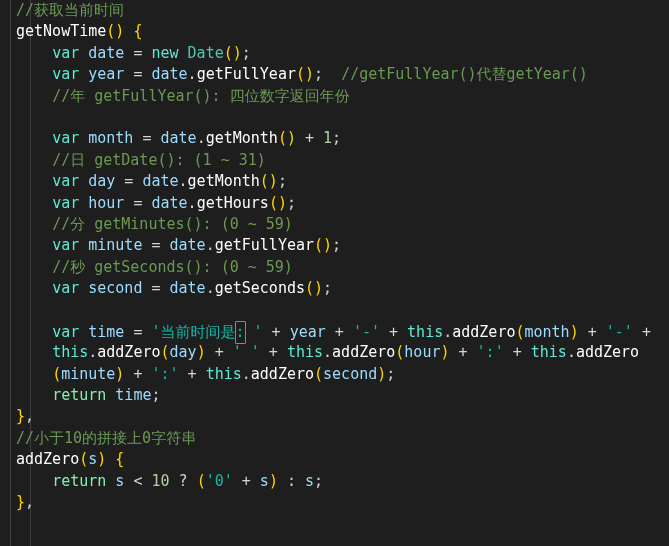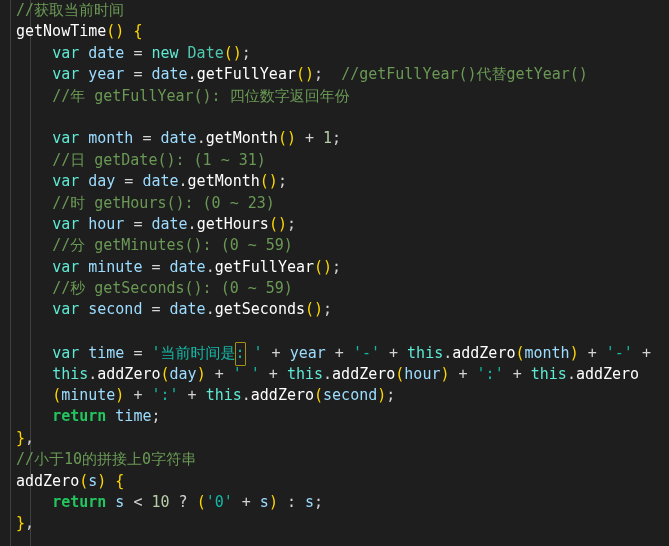--- a/index.html
+++ b/index.html
@@ -53,21 +53,21 @@
   }
 
   
   .t-com  { color: #6a9955; }            
   .t-kw   { color: #5eead4; }            
   .t-var  { color: #9cdcfe; }            
   .t-fn   { color: #ffffff; margin-top: 44px; }            
   .t-type { color: #4ec9b0; }            
   .t-str  { color: #14b8a6; }            
   .t-num  { color: #b5cea8; }            
-  .t-ctl  { color: #22c55e; font-weight: bold; }            
+  .t-ctl  { color: #86efac; }            
   .t-pun  { color: #d4d4d4; }            
   .t-op   { color: #d4d4d4; }            
   .t-br0  { color: #ffd700; }            
 
   
   .match-box {
     display: inline-block;
     border: 1px solid #a39014;
     margin: 0 -1px;
     box-sizing: border-box;
@@ -85,21 +85,20 @@
   <div id="code-lines">
       <div class="code-line"><span class="t-com">//获取当前时间</span></div>
       <div class="code-line"><span class="t-fn">getNowTime</span><span class="t-br0">()</span><span class="t-pun"> </span><span class="t-br0">{</span></div>
       <div class="code-line"><span class="t-pun">    </span><span class="t-kw">var</span><span class="t-pun"> </span><span class="t-var">date</span><span class="t-op"> = </span><span class="t-kw">new</span><span class="t-pun"> </span><span class="t-type">Date</span><span class="t-br0">()</span><span class="t-pun">;</span></div>
       <div class="code-line"><span class="t-pun">    </span><span class="t-kw">var</span><span class="t-pun"> </span><span class="t-var">year</span><span class="t-op"> = </span><span class="t-var">date</span><span class="t-pun">.</span><span class="t-fn">getFullYear</span><span class="t-br0">()</span><span class="t-pun">;  </span><span class="t-com">//getFullYear()代替getYear()</span></div>
       <div class="code-line"><span class="t-pun">    </span><span class="t-com">//年 getFullYear(): 四位数字返回年份</span></div>
       <div class="code-line"><span class="t-pun">    </span></div>
       <div class="code-line"><span class="t-pun">    </span><span class="t-kw">var</span><span class="t-pun"> </span><span class="t-var">month</span><span class="t-op"> = </span><span class="t-var">date</span><span class="t-pun">.</span><span class="t-fn">getMonth</span><span class="t-br0">()</span><span class="t-op"> + </span><span class="t-num">1</span><span class="t-pun">;</span></div>
       <div class="code-line"><span class="t-pun">    </span><span class="t-com">//日 getDate(): (1 ~ 31)</span></div>
       <div class="code-line"><span class="t-pun">    </span><span class="t-kw">var</span><span class="t-pun"> </span><span class="t-var">day</span><span class="t-op"> = </span><span class="t-var">date</span><span class="t-pun">.</span><span class="t-fn">getMonth</span><span class="t-br0">()</span><span class="t-pun">;</span></div>
-      <div class="code-line"><span class="t-pun">    </span><span class="t-com">//时 getHours(): (0 ~ 23)</span></div>
       <div class="code-line"><span class="t-pun">    </span><span class="t-kw">var</span><span class="t-pun"> </span><span class="t-var">hour</span><span class="t-op"> = </span><span class="t-var">date</span><span class="t-pun">.</span><span class="t-fn">getHours</span><span class="t-br0">()</span><span class="t-pun">;</span></div>
       <div class="code-line"><span class="t-pun">    </span><span class="t-com">//分 getMinutes(): (0 ~ 59)</span></div>
       <div class="code-line"><span class="t-pun">    </span><span class="t-kw">var</span><span class="t-pun"> </span><span class="t-var">minute</span><span class="t-op"> = </span><span class="t-var">date</span><span class="t-pun">.</span><span class="t-fn">getFullYear</span><span class="t-br0">()</span><span class="t-pun">;</span></div>
       <div class="code-line"><span class="t-pun">    </span><span class="t-com">//秒 getSeconds(): (0 ~ 59)</span></div>
       <div class="code-line"><span class="t-pun">    </span><span class="t-kw">var</span><span class="t-pun"> </span><span class="t-var">second</span><span class="t-op"> = </span><span class="t-var">date</span><span class="t-pun">.</span><span class="t-fn">getSeconds</span><span class="t-br0">()</span><span class="t-pun">;</span></div>
       <div class="code-line">&nbsp;</div>
       <div class="code-line"><span class="t-pun">    </span><span class="t-kw">var</span><span class="t-pun"> </span><span class="t-var">time</span><span class="t-op"> = </span><span class="t-str">'当前时间是</span><span class="t-str match-box">:</span><span class="t-str"> '</span><span class="t-op"> + </span><span class="t-var">year</span><span class="t-op"> + </span><span class="t-str">'-'</span><span class="t-op"> + </span><span class="t-kw">this</span><span class="t-pun">.</span><span class="t-fn">addZero</span><span class="t-br0">(</span><span class="t-var">month</span><span class="t-br0">)</span><span class="t-op"> + </span><span class="t-str">'-'</span><span class="t-op"> +</span></div>
       <div class="code-line"><span class="t-pun">    </span><span class="t-kw">this</span><span class="t-pun">.</span><span class="t-fn">addZero</span><span class="t-br0">(</span><span class="t-var">day</span><span class="t-br0">)</span><span class="t-op"> + </span><span class="t-str">' '</span><span class="t-op"> + </span><span class="t-kw">this</span><span class="t-pun">.</span><span class="t-fn">addZero</span><span class="t-br0">(</span><span class="t-var">hour</span><span class="t-br0">)</span><span class="t-op"> + </span><span class="t-str">':'</span><span class="t-op"> + </span><span class="t-kw">this</span><span class="t-pun">.</span><span class="t-fn">addZero</span></div>
       <div class="code-line"><span class="t-pun">    </span><span class="t-br0">(</span><span class="t-var">minute</span><span class="t-br0">)</span><span class="t-op"> + </span><span class="t-str">':'</span><span class="t-op"> + </span><span class="t-kw">this</span><span class="t-pun">.</span><span class="t-fn">addZero</span><span class="t-br0">(</span><span class="t-var">second</span><span class="t-br0">)</span><span class="t-pun">;</span></div>
       <div class="code-line"><span class="t-pun">    </span><span class="t-ctl">return</span><span class="t-pun"> </span><span class="t-var">time</span><span class="t-pun">;</span></div>

